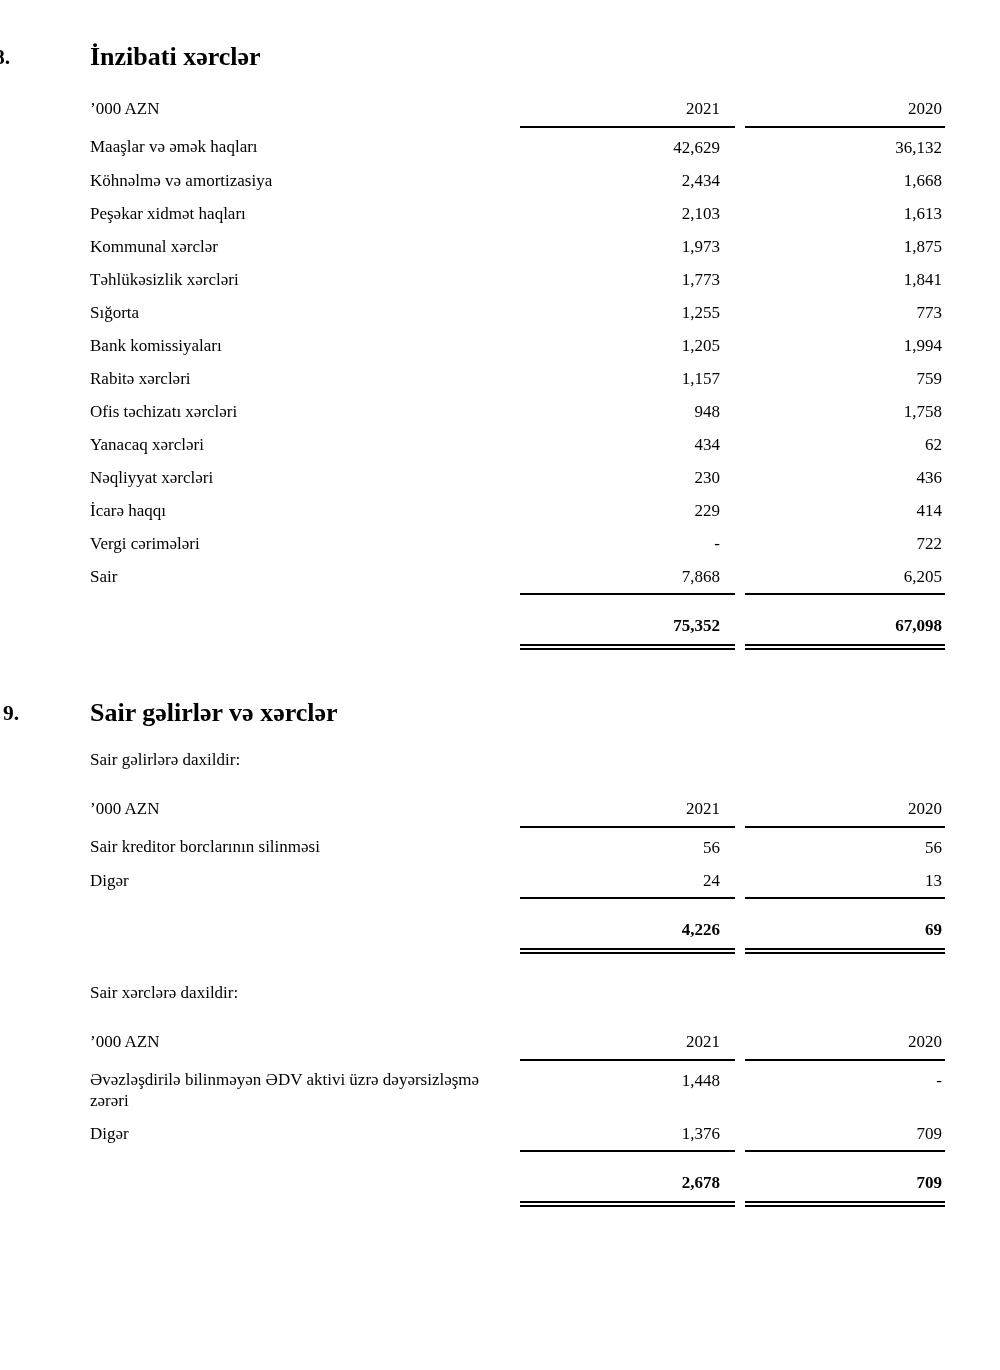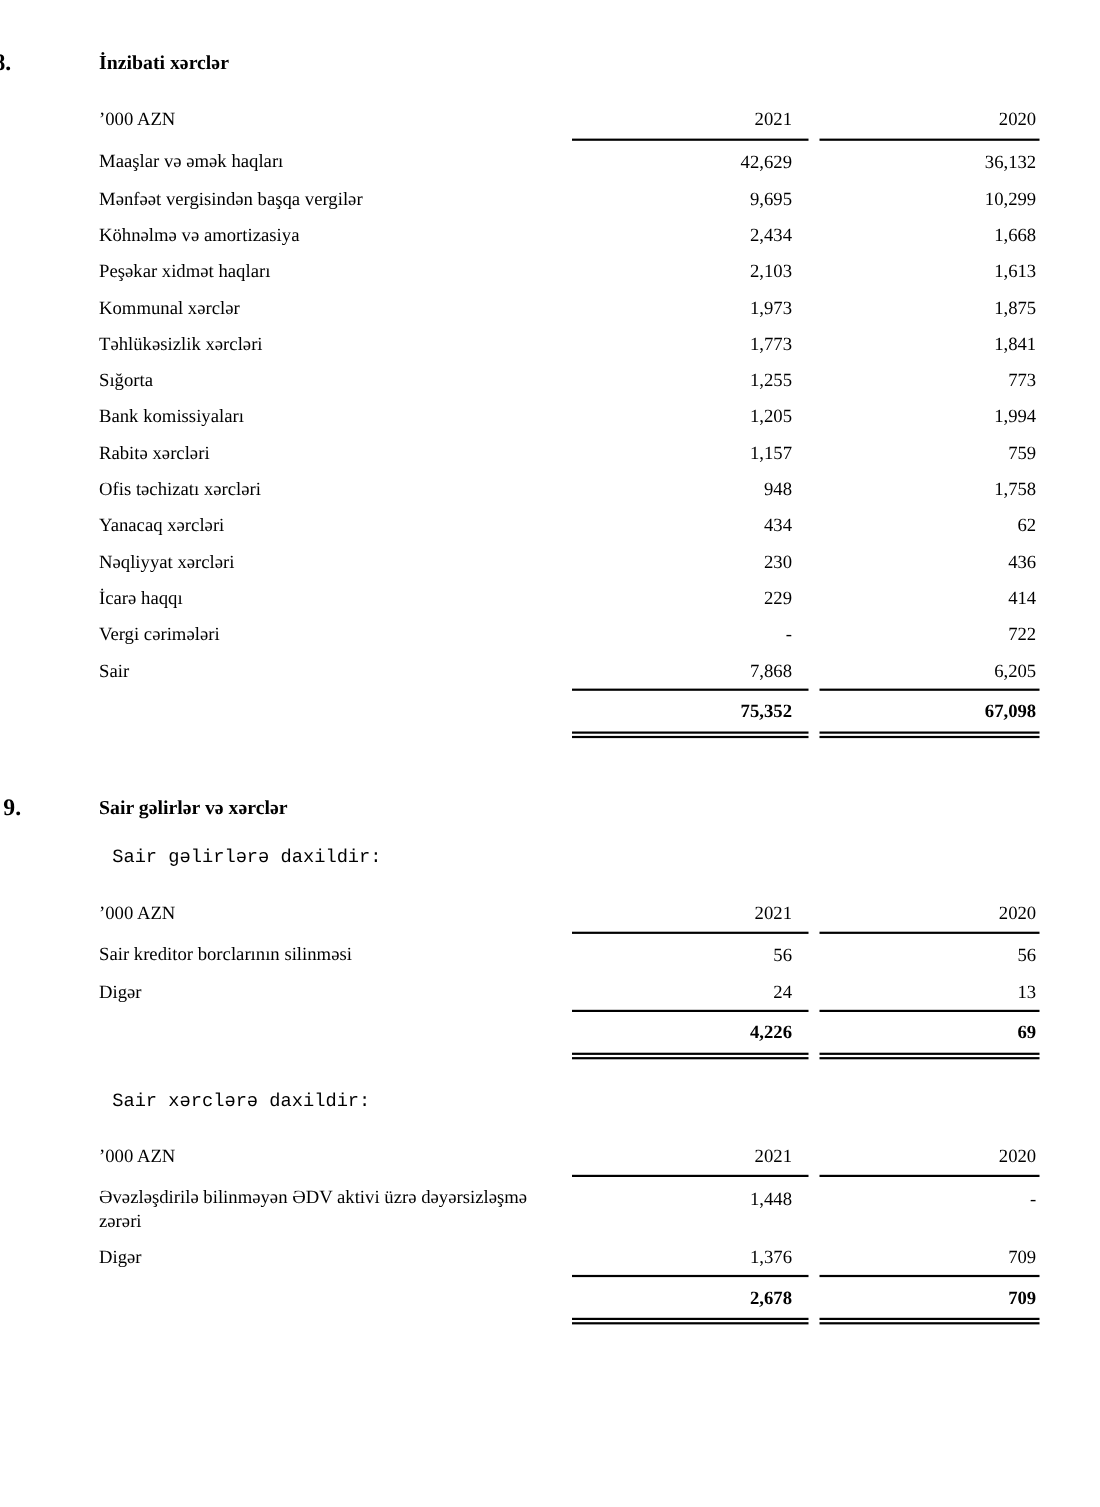--- a/index.html
+++ b/index.html
@@ -14,23 +14,23 @@
   }
   .page { padding-top: 44px; padding-bottom: 60px; }
 
   .sec { position: relative; padding-left: 90px; padding-right: 55px; }
   .sec + .sec { margin-top: 50px; }
   .sec-num {
     position: absolute; top: 0; left: 3px;
     font-size: 21.5px; font-weight: bold; line-height: 26px;
   }
   .sec-num.clipped { left: -6px; }
-  .sec-title { margin: 0; font-size: 18px; font-weight: bold; line-height: 26px; }
-
-  .intro { font-size: 17px; line-height: 21px; margin: 23px 0 20px 12px; font-family: Liberation Mono, monospace; }
+  .sec-title { margin: 0; font-size: 26px; font-weight: bold; line-height: 26px; }
+
+  .intro { font-size: 17px; line-height: 21px; margin: 23px 0 20px 0; }
 
   table.fin {
     border-collapse: collapse;
     table-layout: fixed;
     width: 855px;
     margin-top: 22px;
   }
   table.fin col.col-lbl { width: 430px; }
   table.fin col.col-y1  { width: 215px; }
   table.fin col.col-gap { width: 10px;  }
@@ -46,21 +46,21 @@
   }
   table.fin .num { text-align: right; margin-top: 44px; }
   table.fin .c1  { padding-right: 15px; }
   table.fin .c2  { padding-right: 3px; }
 
   table.fin thead th { font-weight: normal; padding-bottom: 7px; }
   table.fin thead th.num { border-bottom: 2.5px solid #000; }
 
   table.fin tbody tr:first-child td { padding-top: 9px; }
 
-  table.fin tfoot td { font-weight: bold; padding-top: 8px; padding-bottom: 8px; }
+  table.fin tfoot td { font-weight: bold; padding-top: 20px; padding-bottom: 8px; }
   table.fin tfoot td.num {
     border-top: 2.5px solid #000;
     border-bottom: 6px double #000;
   }
 </style>
 </head>
 <body>
 
 <div class="page">
 
@@ -84,26 +84,20 @@
           </tr>
         </thead>
         <tbody>
           <tr>
             <td class="lbl">Maaşlar və əmək haqları</td>
             <td class="num c1">42,629</td>
             <td class="gap"></td>
             <td class="num c2">36,132</td>
           </tr>
           <tr>
-            <td class="lbl">Mənfəət vergisindən başqa vergilər</td>
-            <td class="num c1">9,695</td>
-            <td class="gap"></td>
-            <td class="num c2">10,299</td>
-          </tr>
-          <tr>
             <td class="lbl">Köhnəlmə və amortizasiya</td>
             <td class="num c1">2,434</td>
             <td class="gap"></td>
             <td class="num c2">1,668</td>
           </tr>
           <tr>
             <td class="lbl">Peşəkar xidmət haqları</td>
             <td class="num c1">2,103</td>
             <td class="gap"></td>
             <td class="num c2">1,613</td>

